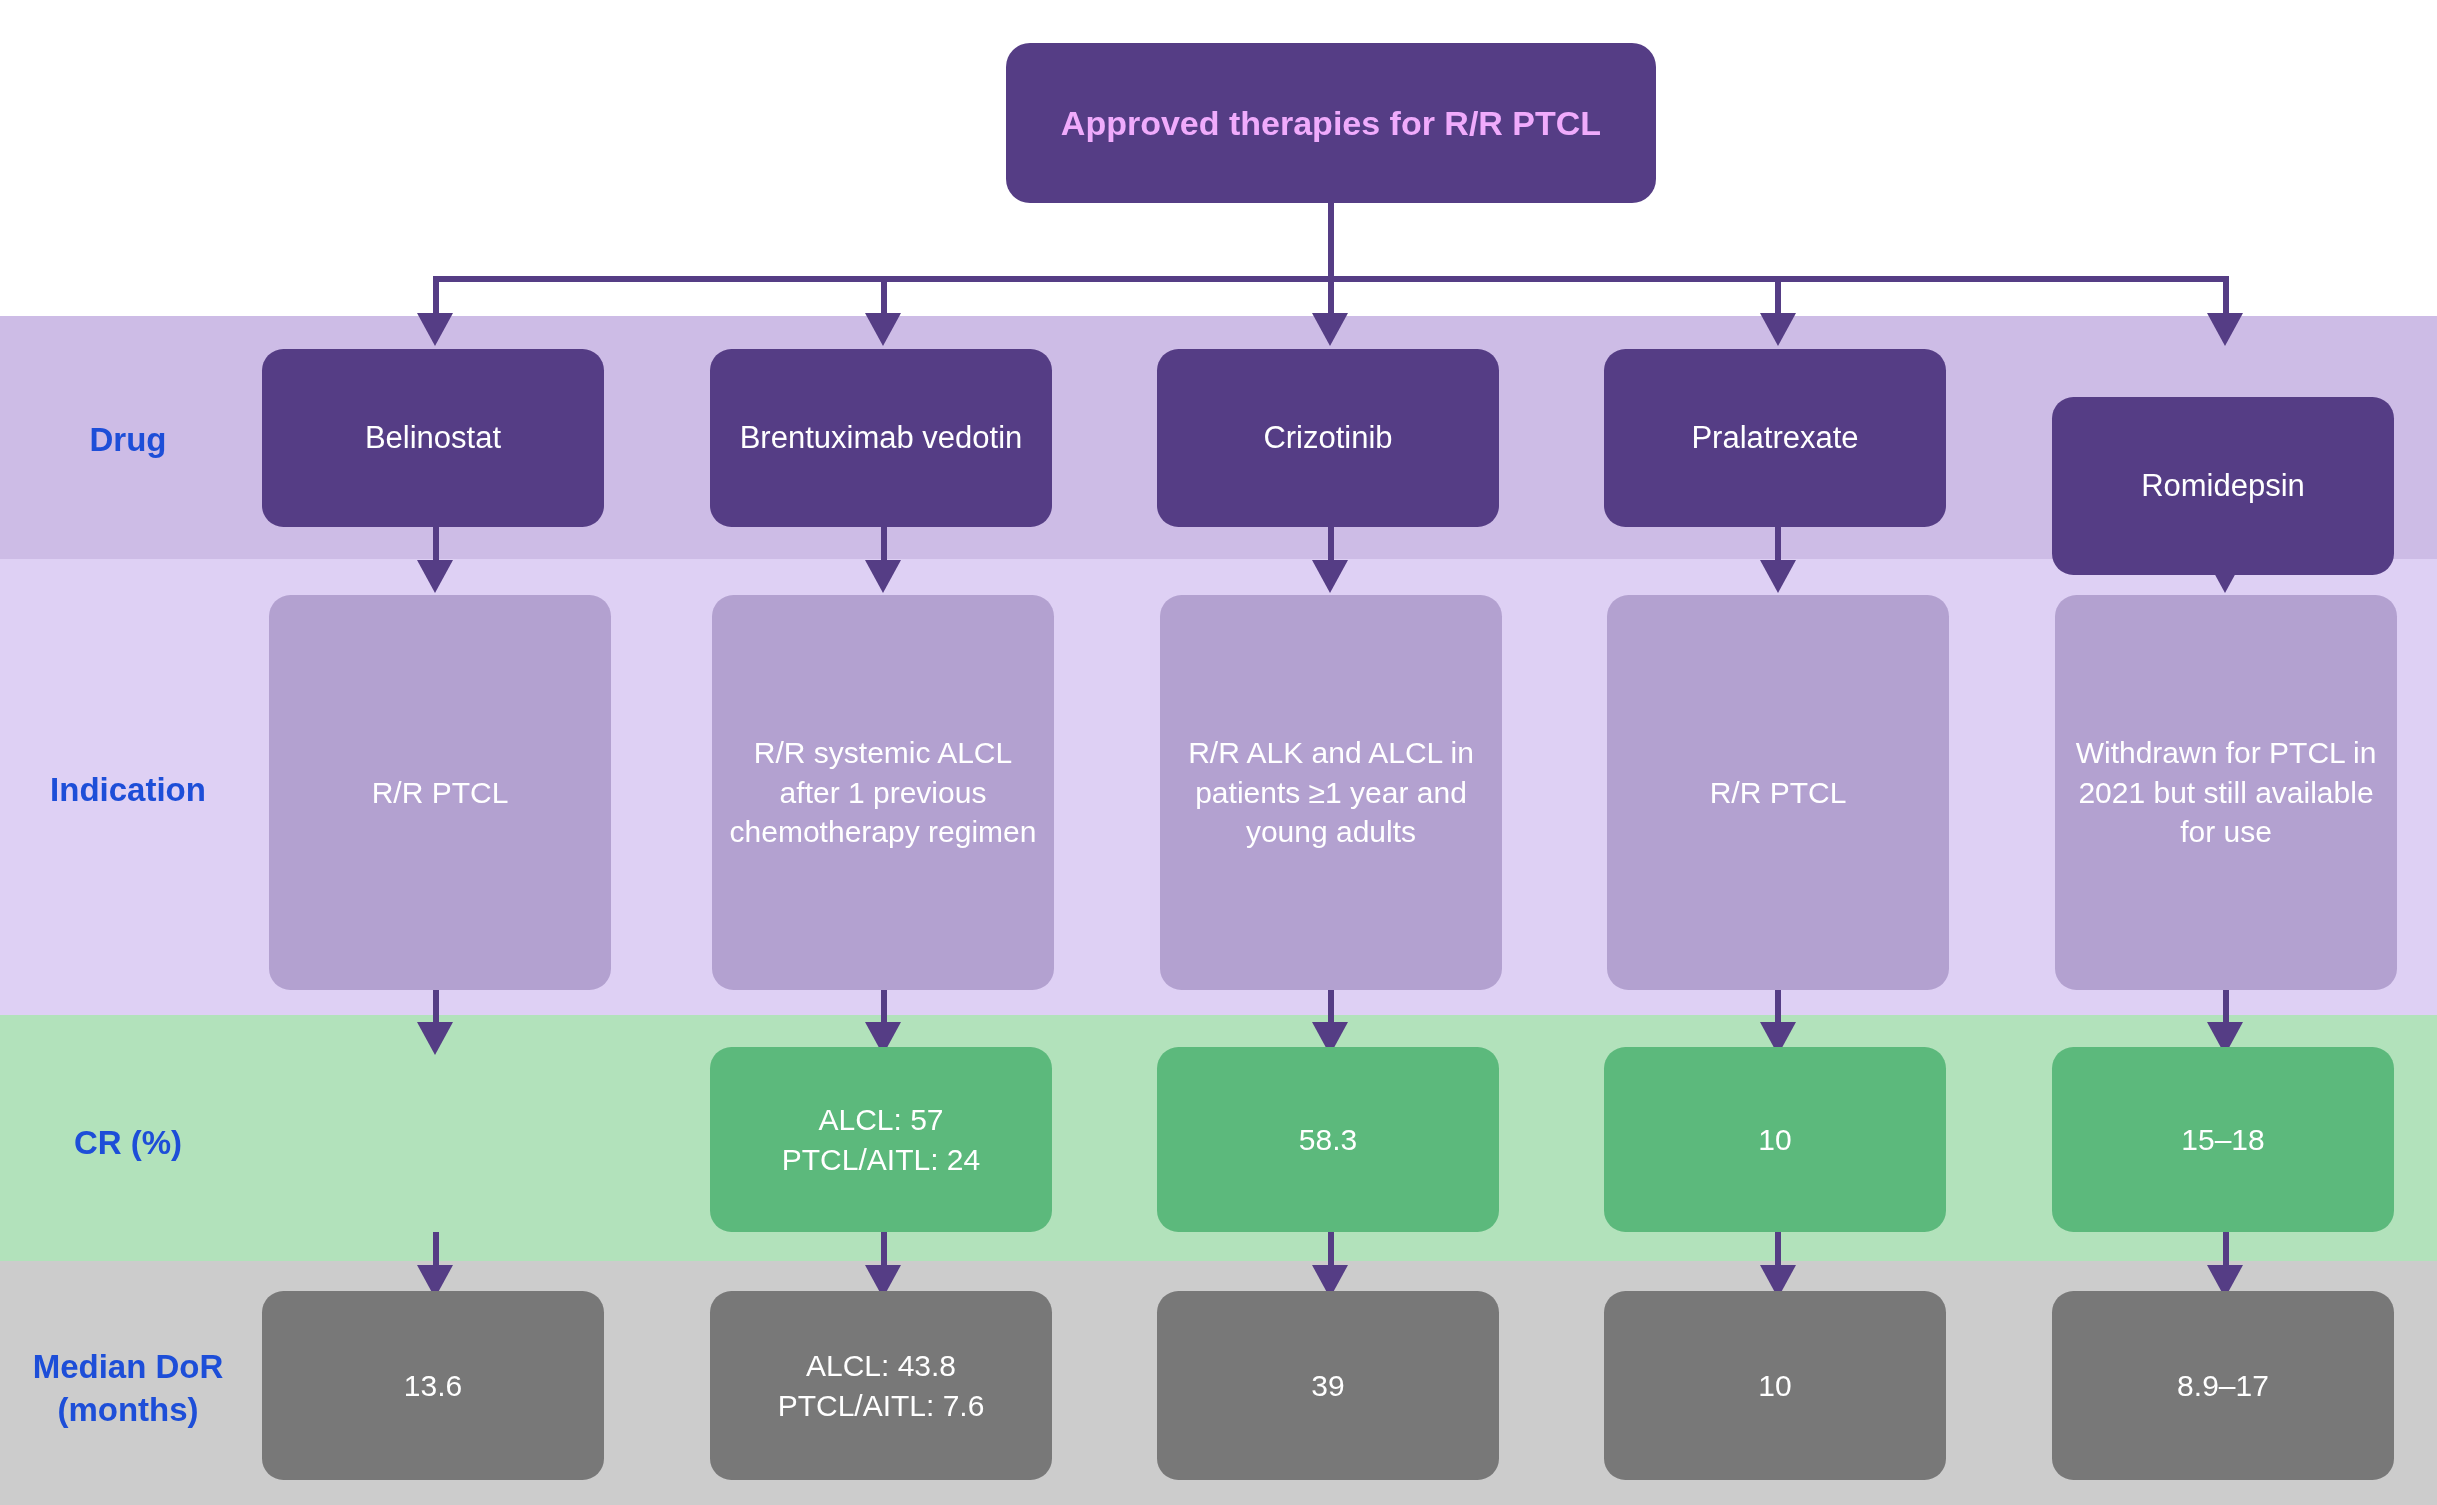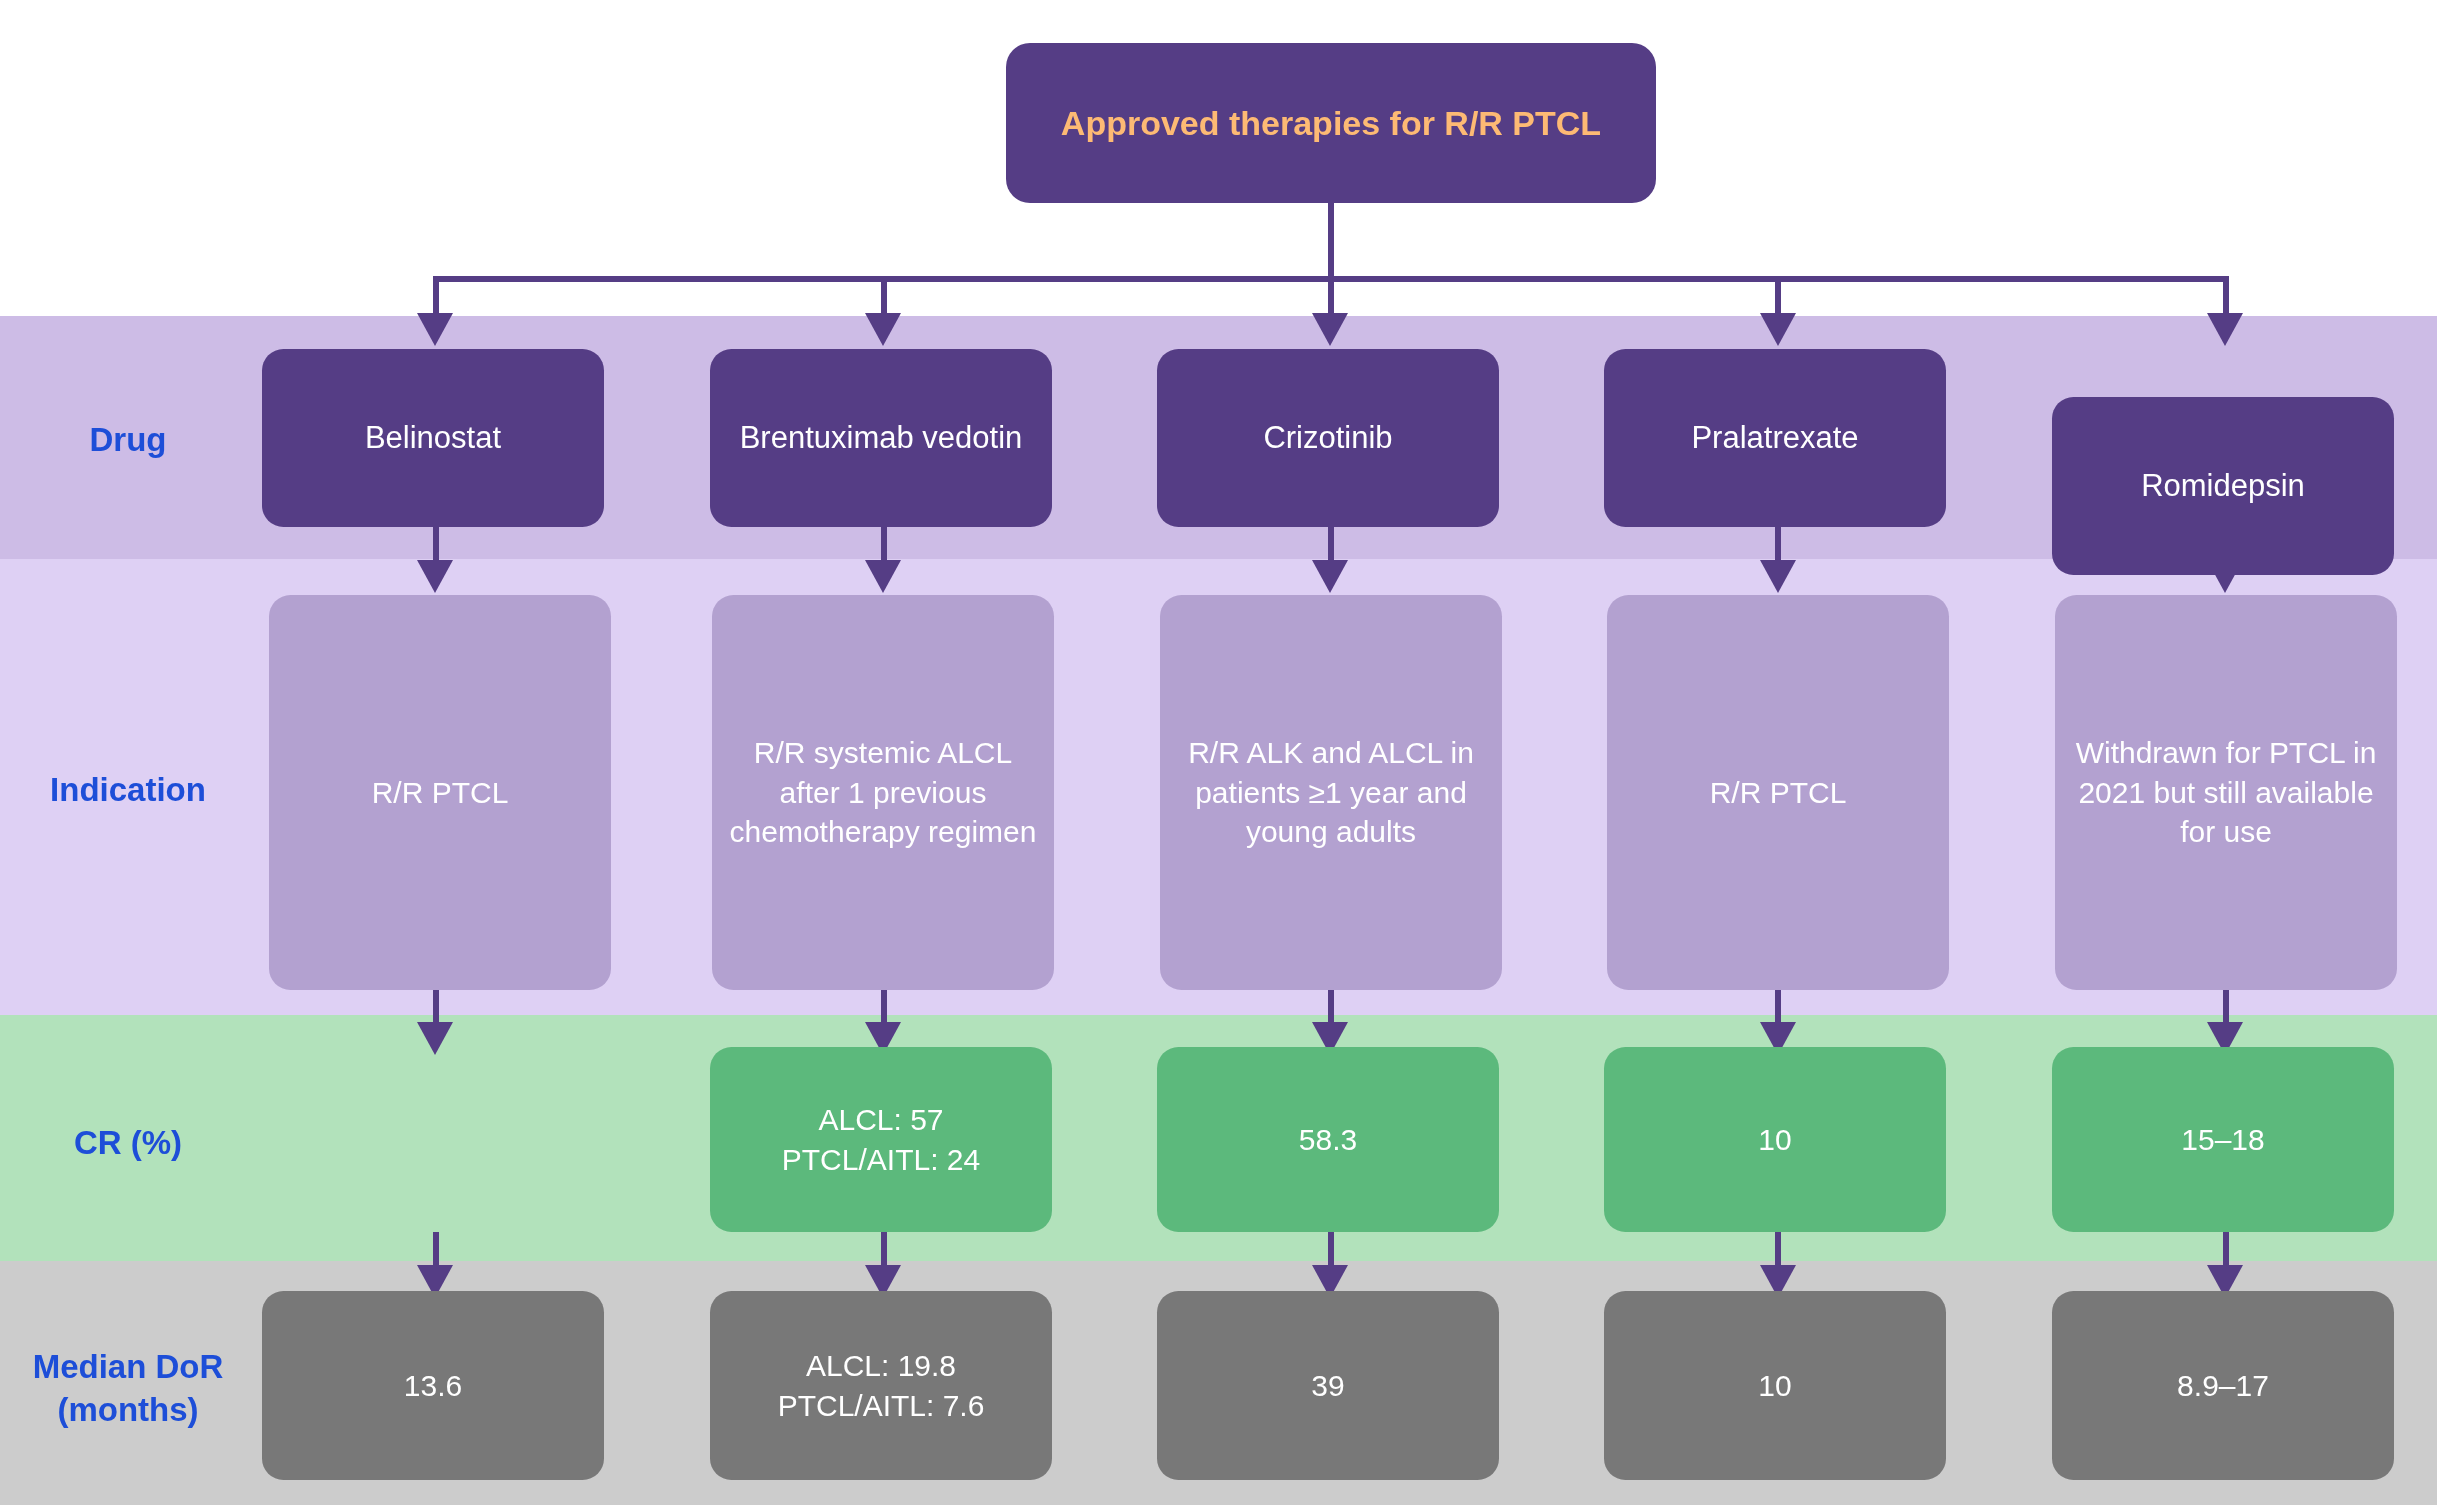--- a/index.html
+++ b/index.html
@@ -50,21 +50,21 @@
     position: absolute;
     left: 1006px;
     top: 43px;
     width: 650px;
     height: 160px;
     background: #553d85;
     border-radius: 24px;
     display: flex;
     align-items: center;
     justify-content: center;
-    color: #fdba74;
+    color: #f0abfc;
     font-size: 34px;
     font-weight: bold;
     text-align: center;
     box-sizing: border-box;
     padding: 0 20px;
   }
 
   
   .conn {
     position: absolute;
@@ -237,21 +237,21 @@
       </span>
     </div>
 
   <div class="node dor" style="left:262px;  width:342px;">
       <span class="multi">
         <span>13.6</span>
       </span>
     </div>
   <div class="node dor" style="left:710px;  width:342px;">
       <span class="multi">
-        <span>ALCL: 19.8</span>
+        <span>ALCL: 43.8</span>
         <span>PTCL/AITL: 7.6</span>
       </span>
     </div>
   <div class="node dor" style="left:1157px; width:342px;">
       <span class="multi">
         <span>39</span>
       </span>
     </div>
   <div class="node dor" style="left:1604px; width:342px;">
       <span class="multi">

